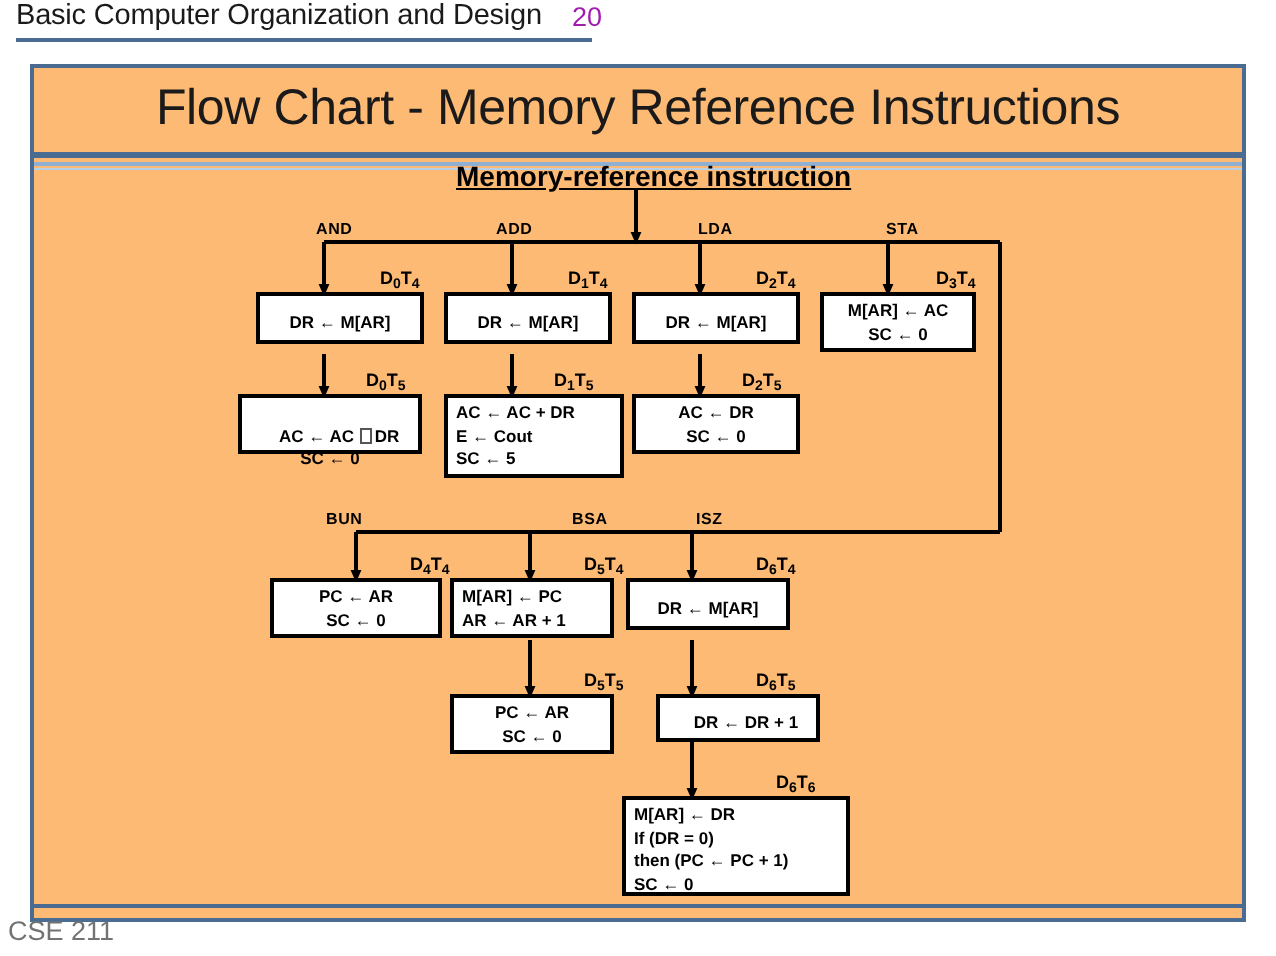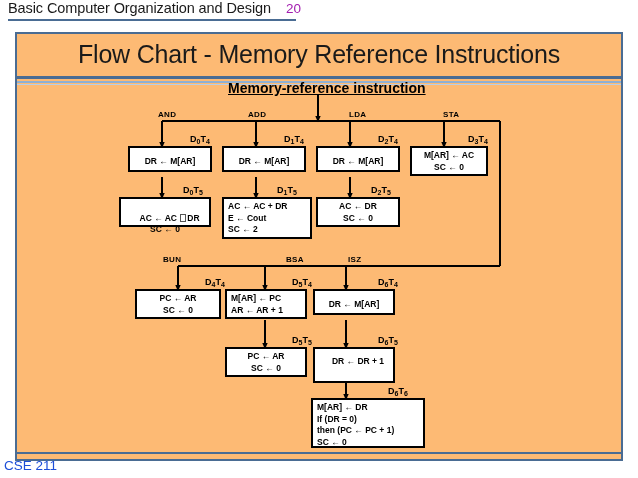--- a/index.html
+++ b/index.html
@@ -49,21 +49,21 @@
   #title-rule-3{
     position:absolute;left:0px;top:49.5px;width:100%;height:1.2px;background:#b9cfe6;
   }
 
   
   #footer-rule{
     position:absolute;left:15px;top:452px;width:608px;height:1.5px;background:#4a6c93;
   }
   #footer-text{
     position:absolute;left:4px;top:458px;
-    font-size:13.5px;color:#1d4ed8;
+    font-size:13.5px;color:#737373;
   }
 
   
   #flowchart{
     position:absolute;left:0px;top:0px;width:638px;height:478px;
     pointer-events:none;
   }
   #fc-layer{position:absolute;left:0;top:0;width:638px;height:478px;}
 
   
@@ -200,36 +200,36 @@
 
   <div class="fbox ctr" style="left:410px;top:146px;width:78px;height:30px;">M[AR] ← AC
 SC ← 0</div>
 
   <div class="fbox ctr" style="left:119px;top:197px;width:92px;height:30px;">
     <span>AC ← AC </span><span class="tofu"></span><span>DR</span><br><span>SC ← 0</span>
   </div>
 
   <div class="fbox lft" style="left:222px;top:197px;width:90px;height:42px;">AC ← AC + DR
 E ← Cout
-SC ← 2</div>
+SC ← 5</div>
 
   <div class="fbox ctr" style="left:316px;top:197px;width:84px;height:30px;">AC ← DR
 SC ← 0</div>
 
   <div class="fbox ctr" style="left:135px;top:289px;width:86px;height:30px;">PC ← AR
 SC ← 0</div>
 
   <div class="fbox lft" style="left:225px;top:289px;width:82px;height:30px;">M[AR] ← PC
 AR ← AR + 1</div>
 
   <div class="fbox ctr" style="left:313px;top:289px;width:82px;height:26px;line-height:22px;">DR ← M[AR]</div>
 
   <div class="fbox ctr" style="left:225px;top:347px;width:82px;height:30px;">PC ← AR
 SC ← 0</div>
 
-  <div class="fbox ctr" style="left:313px;top:347px;width:82px;height:36px;line-height:20px;padding-left:12px;">DR ← DR + 1</div>
+  <div class="fbox ctr" style="left:328px;top:347px;width:82px;height:24px;line-height:20px;padding-left:12px;">DR ← DR + 1</div>
 
   <div class="fbox lft" style="left:311px;top:398px;width:114px;height:50px;">M[AR] ← DR
 If (DR = 0)
 then (PC ← PC + 1)
 SC ← 0</div>
 
 </div>
 
 </body></html>

